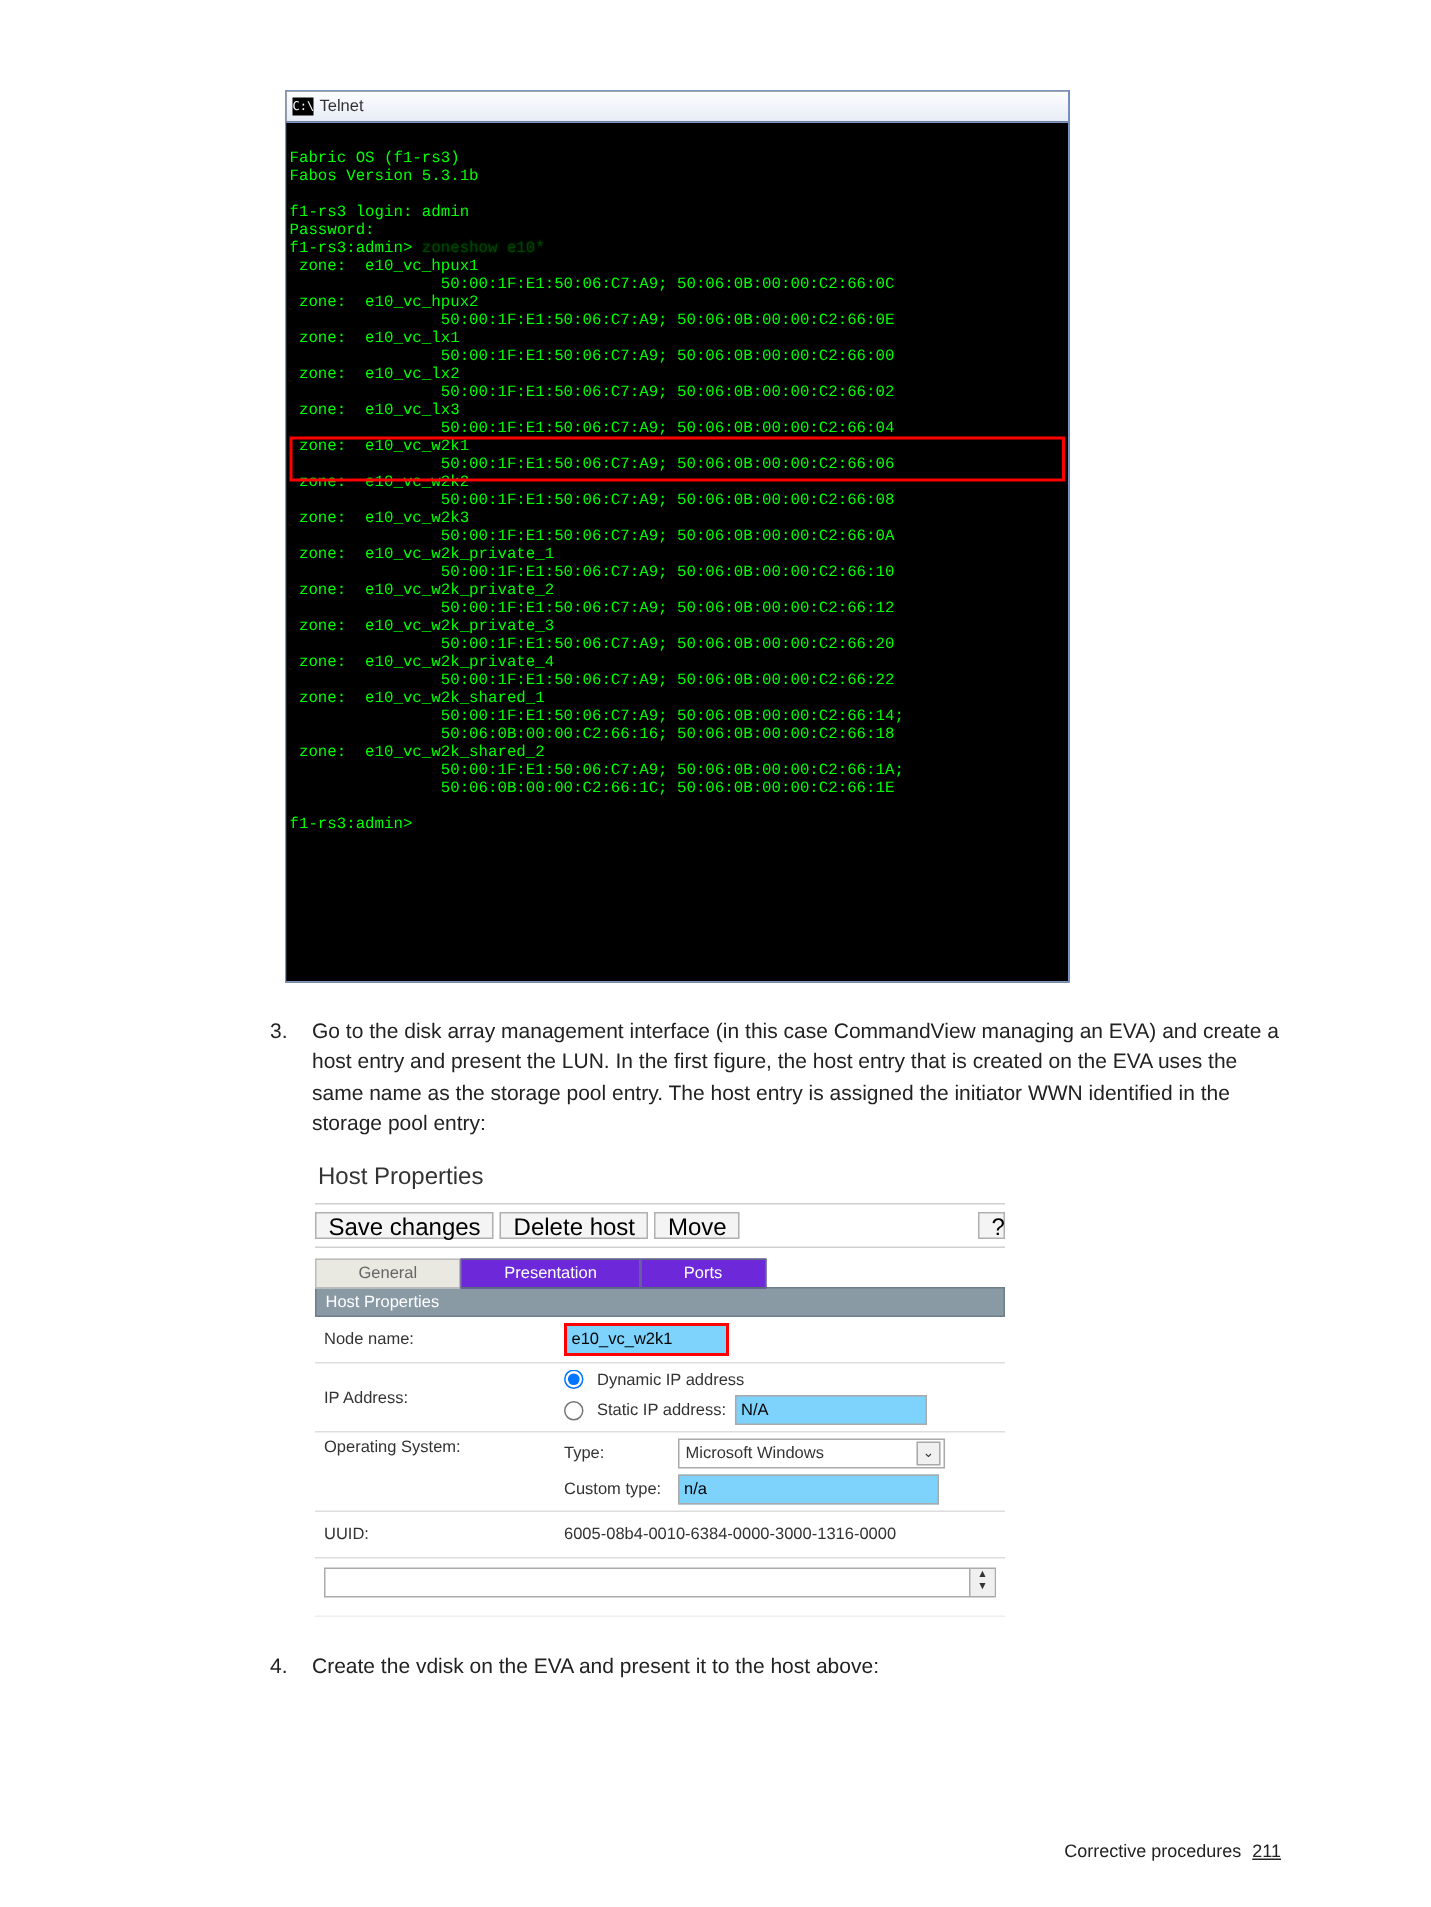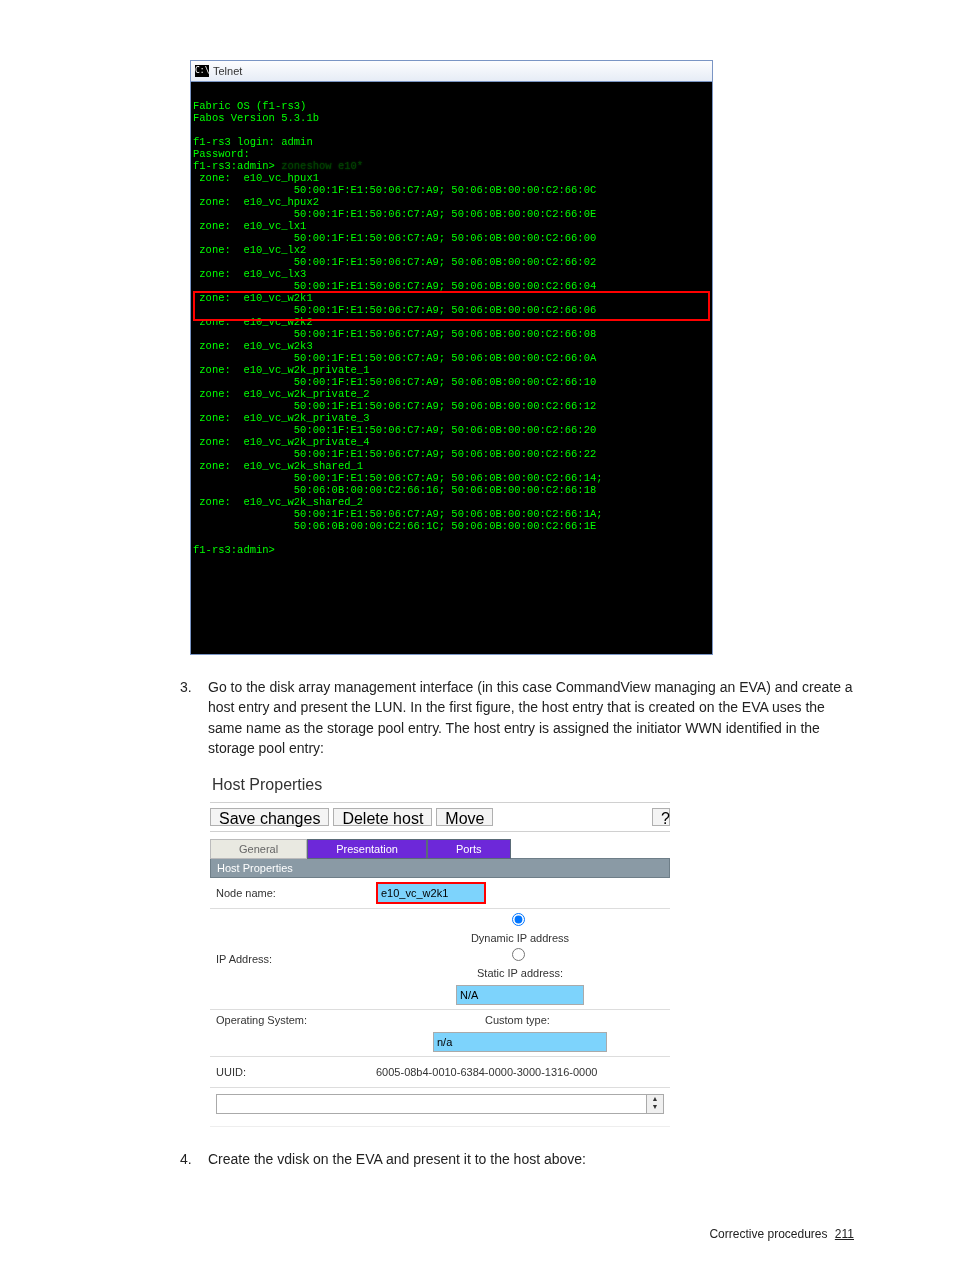--- a/index.html
+++ b/index.html
@@ -165,21 +165,20 @@
   .hp-row .value {
     flex: 1;
     display: flex;
     flex-direction: column;
     gap: 4px;
   }
   .hp-row .value-row {
     display: flex;
     align-items: center;
     gap: 6px;
-    flex-direction: column;
   }
   .hp-input {
     border: 1px solid #aaa;
     font-size: 11px;
     padding: 1px 3px;
     height: 16px;
     background: #7dd3fc;
   }
   .hp-input.red {
     border: 2px solid #ff0000;
@@ -333,20 +332,27 @@
           <span>Static IP address:</span>
           <input class="hp-input" style="width: 120px;" value="N/A">
         </div>
       </div>
     </div>
 
     <div class="hp-row" style="align-items:flex-start">
       <div class="label">Operating System:</div>
       <div class="value">
         <div class="value-row">
+          <span style="width:70px">Type:</span>
+          <div class="hp-select">
+            <span>Microsoft Windows</span>
+            <span class="chev">⌄</span>
+          </div>
+        </div>
+        <div class="value-row">
           <span style="width:70px">Custom type:</span>
           <input class="hp-input" style="width: 166px;" value="n/a">
         </div>
       </div>
     </div>
 
     <div class="hp-row">
       <div class="label">UUID:</div>
       <div class="value">
         <span>6005-08b4-0010-6384-0000-3000-1316-0000</span>

